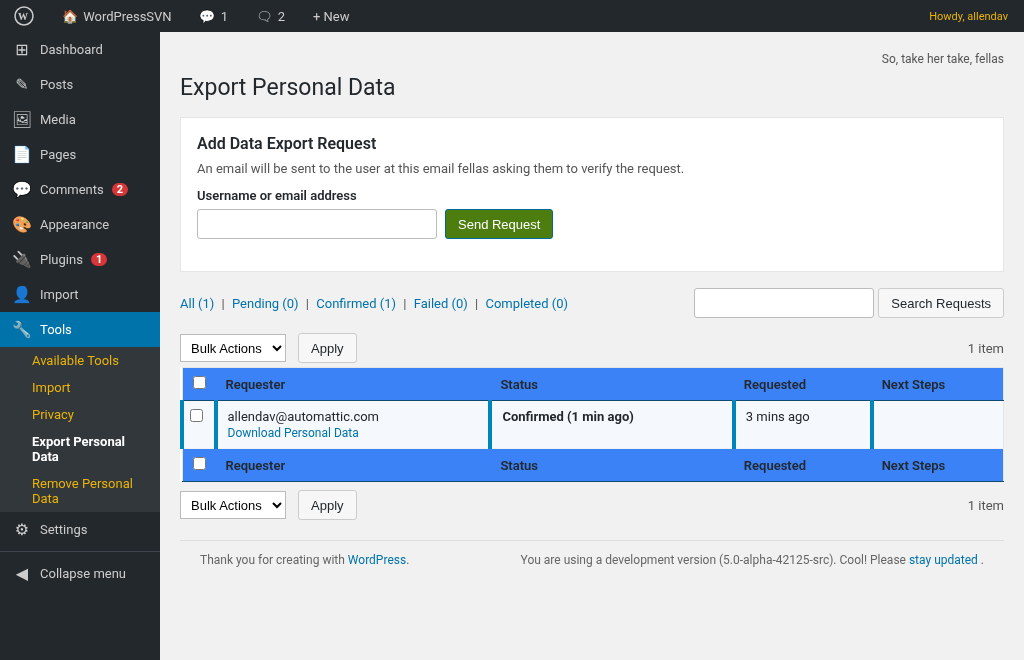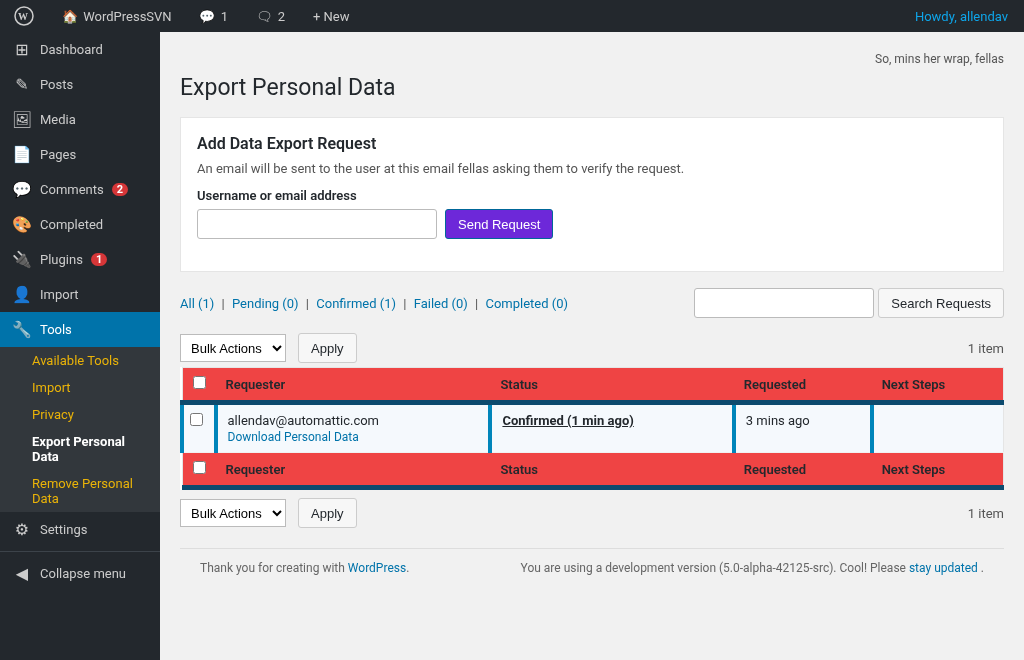--- a/index.html
+++ b/index.html
@@ -14,21 +14,21 @@
       padding: 0 8px;
       color: #eee;
       font-size: 13px;
       position: fixed;
       top: 0; left: 0; right: 0;
       z-index: 100;
     }
     #wpadminbar .bar-left { display: flex; align-items: center; gap: 16px; flex: 1; }
     #wpadminbar .bar-item { display: flex; align-items: center; gap: 5px; color: #ccc; cursor: pointer; padding: 0 6px; height: 32px; }
     #wpadminbar .bar-right { display: flex; align-items: center; }
-    #wpadminbar .howdy { color: #0ea5e9; padding: 0 8px; font-size: 13px; text-align: right; }
+    #wpadminbar .howdy { color: #eab308; padding: 0 8px; font-size: 11px; text-align: right; }
     .wp-logo { width: 20px; height: 20px; fill: #ccc; }
 
     
     #layout { display: flex; margin-top: 32px; height: calc(100vh - 32px); }
 
     
     #sidebar {
       width: 160px;
       background: #23282d;
       min-height: 100%;
@@ -118,21 +118,21 @@
       background: #f7f7f7;
       border: 1px solid #ccc;
       color: #23282d;
       padding: 4px 12px;
       height: 30px;
       cursor: pointer;
       font-size: 13px;
       border-radius: 3px;
     }
     .btn-primary {
-      background: #6d28d9;
+      background: #4d7c0f;
       border-color: #006799;
       color: #fff;
     }
 
     
     .filter-bar {
       display: flex;
       align-items: center;
       justify-content: space-between;
       margin-bottom: 15px;
@@ -169,38 +169,38 @@
     .item-count { color: #555; font-size: 13px; }
 
     
     .wp-list-table {
       width: 100%;
       border-collapse: collapse;
       background: #fff;
       border: 1px solid #e5e5e5;
     }
     .wp-list-table th {
-      background: #ef4444;
-      border-bottom: 5px solid #0c4a6e;
+      background: #3b82f6;
+      border-bottom: 1px solid #0c4a6e;
       padding: 8px 10px;
       text-align: left;
       font-weight: 600;
       color: #23282d;
       font-size: 13px;
     }
     .wp-list-table td {
       padding: 8px 10px;
       border-bottom: 1px solid #f1f1f1;
       vertical-align: top;
       font-size: 13px;
     }
     .wp-list-table tr.highlighted td { border-left: 4px solid #0085ba; background: #f5f9fd; }
     .wp-list-table tr.highlighted td:first-child { padding-left: 6px; }
     .check-col { width: 30px; }
-    .status-confirmed { font-weight: 700; text-decoration: underline; }
+    .status-confirmed { font-weight: 700; }
     .row-action-link { color: #0073aa; text-decoration: none; font-size: 12px; display: inline-block; margin-top: 2px; }
 
     
     #footer {
       background: #f1f1f1;
       border-top: 1px solid #ddd;
       padding: 12px 20px;
       font-size: 12px;
       color: #666;
       display: flex;
@@ -261,21 +261,21 @@
       <span class="sidebar-icon">📄</span>
       <span>Pages</span>
     </div>
     <div class="sidebar-item">
       <span class="sidebar-icon">💬</span>
       <span>Comments</span>
       <span class="sidebar-badge">2</span>
     </div>
     <div class="sidebar-item">
       <span class="sidebar-icon">🎨</span>
-      <span>Completed</span>
+      <span>Appearance</span>
     </div>
     <div class="sidebar-item">
       <span class="sidebar-icon">🔌</span>
       <span>Plugins</span>
       <span class="sidebar-badge">1</span>
     </div>
     <div class="sidebar-item">
       <span class="sidebar-icon">👤</span>
       <span>Import</span>
     </div>
@@ -296,21 +296,21 @@
       <span>Settings</span>
     </div>
     <div class="sidebar-divider"></div>
     <div class="sidebar-item">
       <span class="sidebar-icon">◀</span>
       <span>Collapse menu</span>
     </div>
   </div>
 
   <div id="main">
-    <div style="text-align:right;font-size:12px;color:#555;margin-bottom:8px;">So, mins her wrap, fellas</div>
+    <div style="text-align:right;font-size:12px;color:#555;margin-bottom:8px;">So, take her take, fellas</div>
 
     <h1 class="page-title">Export Personal Data</h1>
 
     <div style="background:#fff;border:1px solid #e5e5e5;padding:16px;margin-bottom:16px;">
       <h2 class="section-title">Add Data Export Request</h2>
       <p class="description-text">An email will be sent to the user at this email fellas asking them to verify the request.</p>
       <label class="form-label">Username or email address</label>
       <div class="form-row">
         <input type="text" class="text-input" placeholder="" style="">
         <button class="btn btn-primary">Send Request</button>

